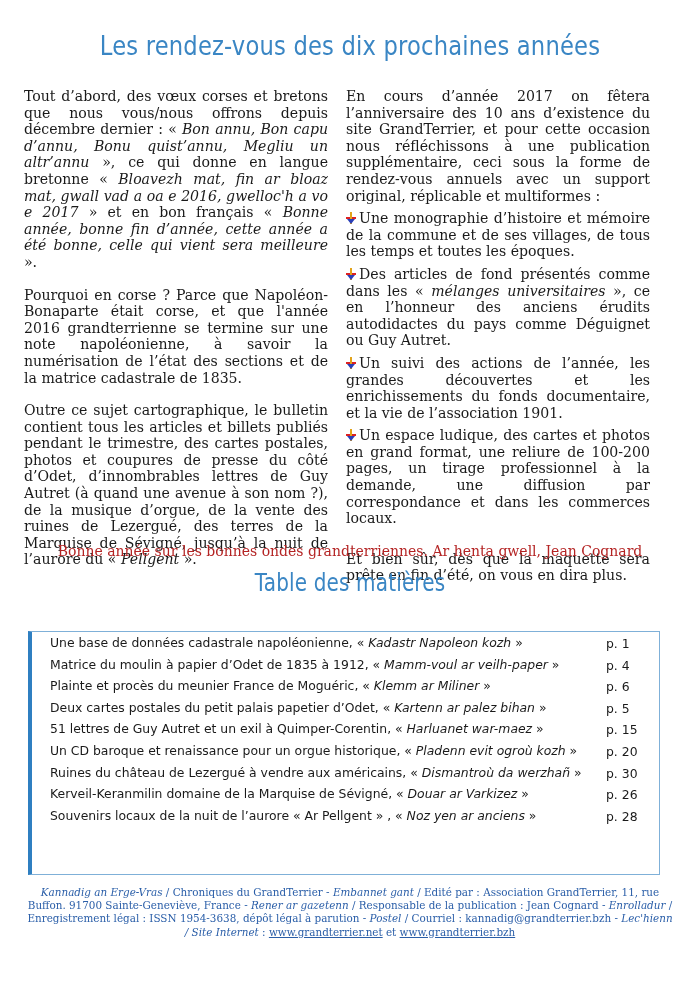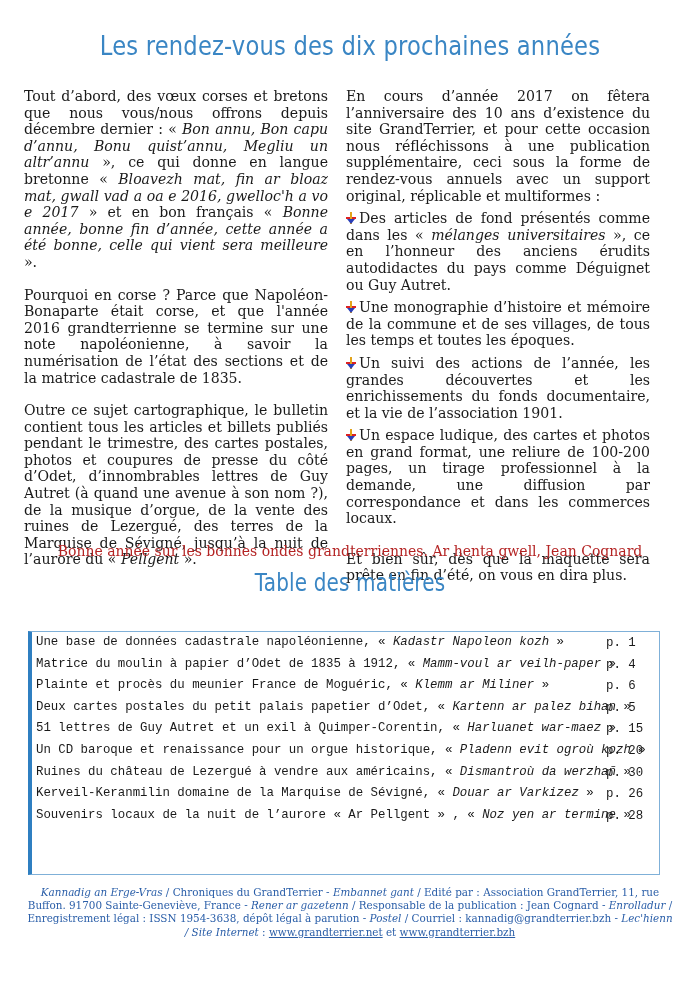--- a/index.html
+++ b/index.html
@@ -12,54 +12,54 @@
   .col.right { left: 346px; width: 304px; }
   .col p { margin: 0 0 16px 0; }
   .col p.item { margin: 0 0 6px 0; }
   .col p.item.last { margin-bottom: 24px; }
   .bullet { display: inline-block; width: 10px; height: 12px; position: relative; vertical-align: -1px; margin-right: 3px; }
   .bullet .v { position: absolute; left: 4px; top: 0; width: 2px; height: 12px; background: #e2a31a; }
   .bullet .h { position: absolute; left: 0; top: 5px; width: 10px; height: 2px; background: #d22; }
   .bullet .ar { position: absolute; left: 1px; top: 7px; width: 0; height: 0; border-left: 4px solid transparent; border-right: 4px solid transparent; border-top: 5px solid #2a3fb8; }
   .closing { position: absolute; top: 543px; left: 0; width: 700px; text-align: center; color: #b42424; font-size: 14px; }
   .toc-box { position: absolute; left: 28px; top: 631px; width: 632px; height: 244px; border: 1px solid #7fb0d8; border-left: 4px solid #2f7fc1; box-sizing: border-box; font-family: "DejaVu Sans", sans-serif; font-size: 12.4px; }
-  .toc-row { height: 21.6px; line-height: 21.6px; position: relative; padding-left: 4px; white-space: nowrap; font-family: Liberation Mono, monospace; }
+  .toc-row { height: 21.6px; line-height: 21.6px; position: relative; padding-left: 18px; white-space: nowrap; }
   .toc-row .page { position: absolute; left: 550px; top: 1px; margin-left: 24px; }
   .footer { position: absolute; top: 886px; left: 26px; width: 648px; text-align: center; color: #2a5ea8; font-size: 10.4px; line-height: 13.2px; }
   .footer a { color: #2a5ea8; text-decoration: underline; }
 </style>
 </head>
 <body>
 
 <h1 class="title main">Les rendez-vous des dix prochaines années</h1>
 
 <div class="col left">
   <p><span>Tout d’abord, des vœux corses et bretons que nous vous/nous offrons depuis décembre dernier : « </span><em>Bon annu, Bon capu d’annu, Bonu quist’annu, Megliu un altr’annu</em><span> », ce qui donne en langue bretonne « </span><em>Bloavezh mat, fin ar bloaz mat, gwall vad a oa e 2016, gwelloc'h a vo e 2017</em><span> » et en bon français « </span><em>Bonne année, bonne fin d’année, cette année a été bonne, celle qui vient sera meilleure</em><span> ».</span></p>
   <p>Pourquoi en corse ? Parce que Napoléon-Bonaparte était corse, et que l'année 2016 grandterrienne se termine sur une note napoléonienne, à savoir la numérisation de l’état des sections et de la matrice cadastrale de 1835.</p>
   <p><span>Outre ce sujet cartographique, le bulletin contient tous les articles et billets publiés pendant le  trimestre, des cartes postales, photos et coupures de presse du côté d’Odet, d’innombrables lettres de Guy Autret (à quand une avenue à son nom ?), de la musique d’orgue, de la vente des ruines de Lezergué, des terres de la Marquise de Sévigné,  jusqu’à la nuit de l’aurore du « </span><em>Pellgent</em><span> ».</span></p>
 </div>
 
 <div class="col right">
   <p style="margin-bottom:6px">En cours d’année 2017 on fêtera l’anniversaire des 10 ans d’existence du site GrandTerrier, et pour  cette occasion nous réfléchissons à une publication supplémentaire, ceci sous la forme de rendez-vous annuels avec un support original, réplicable et multiformes :</p>
+  <p class="item"><span class="bullet"><span class="h"></span><span class="v"></span><span class="ar"></span></span><span>Une monographie d’histoire et mémoire de la commune et de ses villages, de tous les temps et toutes les époques.</span></p>
   <p class="item"><span class="bullet"><span class="h"></span><span class="v"></span><span class="ar"></span></span><span>Des articles de fond présentés comme dans les « </span><em>mélanges universitaires</em><span> », ce  en l’honneur des anciens érudits autodidactes du pays comme Déguignet ou Guy Autret.</span></p>
-  <p class="item"><span class="bullet"><span class="h"></span><span class="v"></span><span class="ar"></span></span><span>Une monographie d’histoire et mémoire de la commune et de ses villages, de tous les temps et toutes les époques.</span></p>
   <p class="item"><span class="bullet"><span class="h"></span><span class="v"></span><span class="ar"></span></span><span>Un suivi des actions de l’année, les grandes découvertes et les enrichissements du fonds documentaire, et la vie de l’association 1901.</span></p>
   <p class="item last"><span class="bullet"><span class="h"></span><span class="v"></span><span class="ar"></span></span><span>Un espace ludique, des cartes et photos en grand format, une reliure de 100-200 pages, un tirage professionnel à la demande, une diffusion par correspondance et dans les commerces locaux.</span></p>
   <p>Et bien sûr, dès que la maquette sera prête en fin d’été, on vous en dira plus.</p>
 </div>
 
 <div class="closing">Bonne année sur les bonnes ondes grandterriennes. Ar henta gwell, Jean Cognard</div>
 
 <h2 class="title toc">Table des matières</h2>
 
 <div class="toc-box">
   <div class="toc-row"><span>Une base de données cadastrale napoléonienne, « </span><em>Kadastr Napoleon kozh</em><span> »</span><span class="page">p. 1</span></div>
   <div class="toc-row"><span>Matrice du moulin à papier d’Odet de 1835 à 1912, « </span><em>Mamm-voul ar veilh-paper</em><span> »</span><span class="page">p. 4</span></div>
   <div class="toc-row"><span>Plainte et procès du meunier France de Moguéric, « </span><em>Klemm ar Miliner</em><span> »</span><span class="page">p. 6</span></div>
   <div class="toc-row"><span>Deux cartes postales du petit palais papetier d’Odet, « </span><em>Kartenn ar palez bihan</em><span> »</span><span class="page">p. 5</span></div>
   <div class="toc-row"><span>51 lettres de Guy Autret et un exil à Quimper-Corentin, « </span><em>Harluanet war-maez</em><span> »</span><span class="page">p. 15</span></div>
   <div class="toc-row"><span>Un CD baroque et renaissance pour un orgue historique, « </span><em>Pladenn evit ogroù kozh</em><span> »</span><span class="page">p. 20</span></div>
   <div class="toc-row"><span>Ruines du château de Lezergué à vendre aux américains, « </span><em>Dismantroù da werzhañ</em><span> »</span><span class="page">p. 30</span></div>
   <div class="toc-row"><span>Kerveil-Keranmilin domaine de la Marquise de Sévigné, « </span><em>Douar ar Varkizez</em><span> »</span><span class="page">p. 26</span></div>
-  <div class="toc-row"><span>Souvenirs locaux de la nuit de l’aurore « Ar Pellgent » , « </span><em>Noz yen ar termine</em><span> »</span><span class="page">p. 28</span></div>
+  <div class="toc-row"><span>Souvenirs locaux de la nuit de l’aurore « Ar Pellgent » , « </span><em>Noz yen ar anciens</em><span> »</span><span class="page">p. 28</span></div>
 </div>
 
 <div class="footer"><em>Kannadig an Erge-Vras</em><span> / Chroniques du GrandTerrier - </span><em>Embannet gant</em><span> / Edité par : Association GrandTerrier, 11, rue Buffon. 91700 Sainte-Geneviève, France - </span><em>Rener ar gazetenn</em><span> / Responsable de la publication : Jean Cognard - </span><em>Enrolladur</em><span> / Enregistrement légal : ISSN 1954-3638, dépôt légal à parution - </span><em>Postel</em><span> / Courriel : kannadig@grandterrier.bzh - </span><em>Lec'hienn / Site Internet</em><span> : </span><a>www.grandterrier.net</a><span> et </span><a>www.grandterrier.bzh</a></div>
 
 </body></html>

